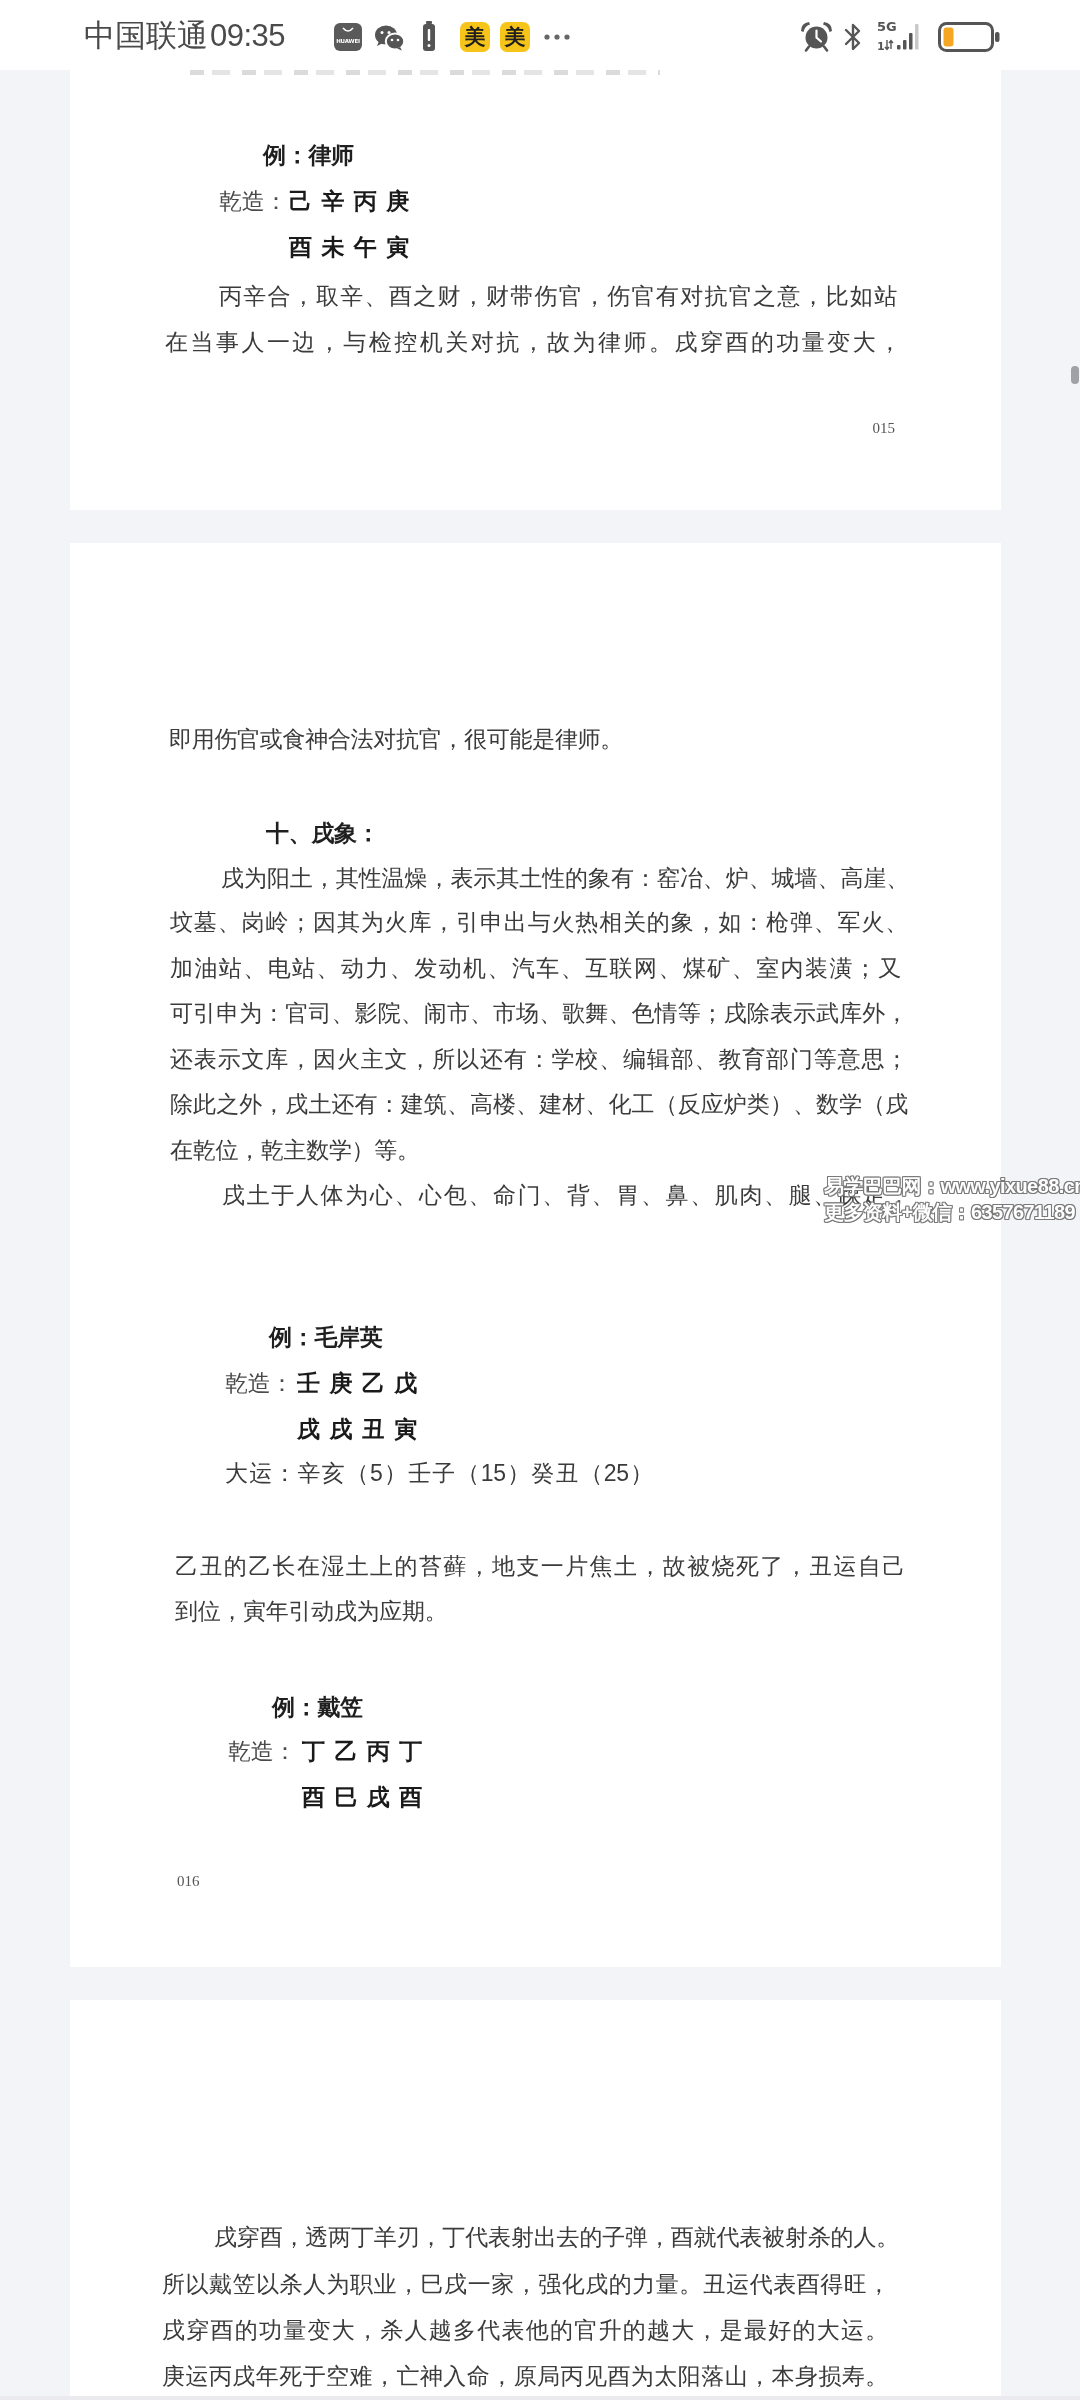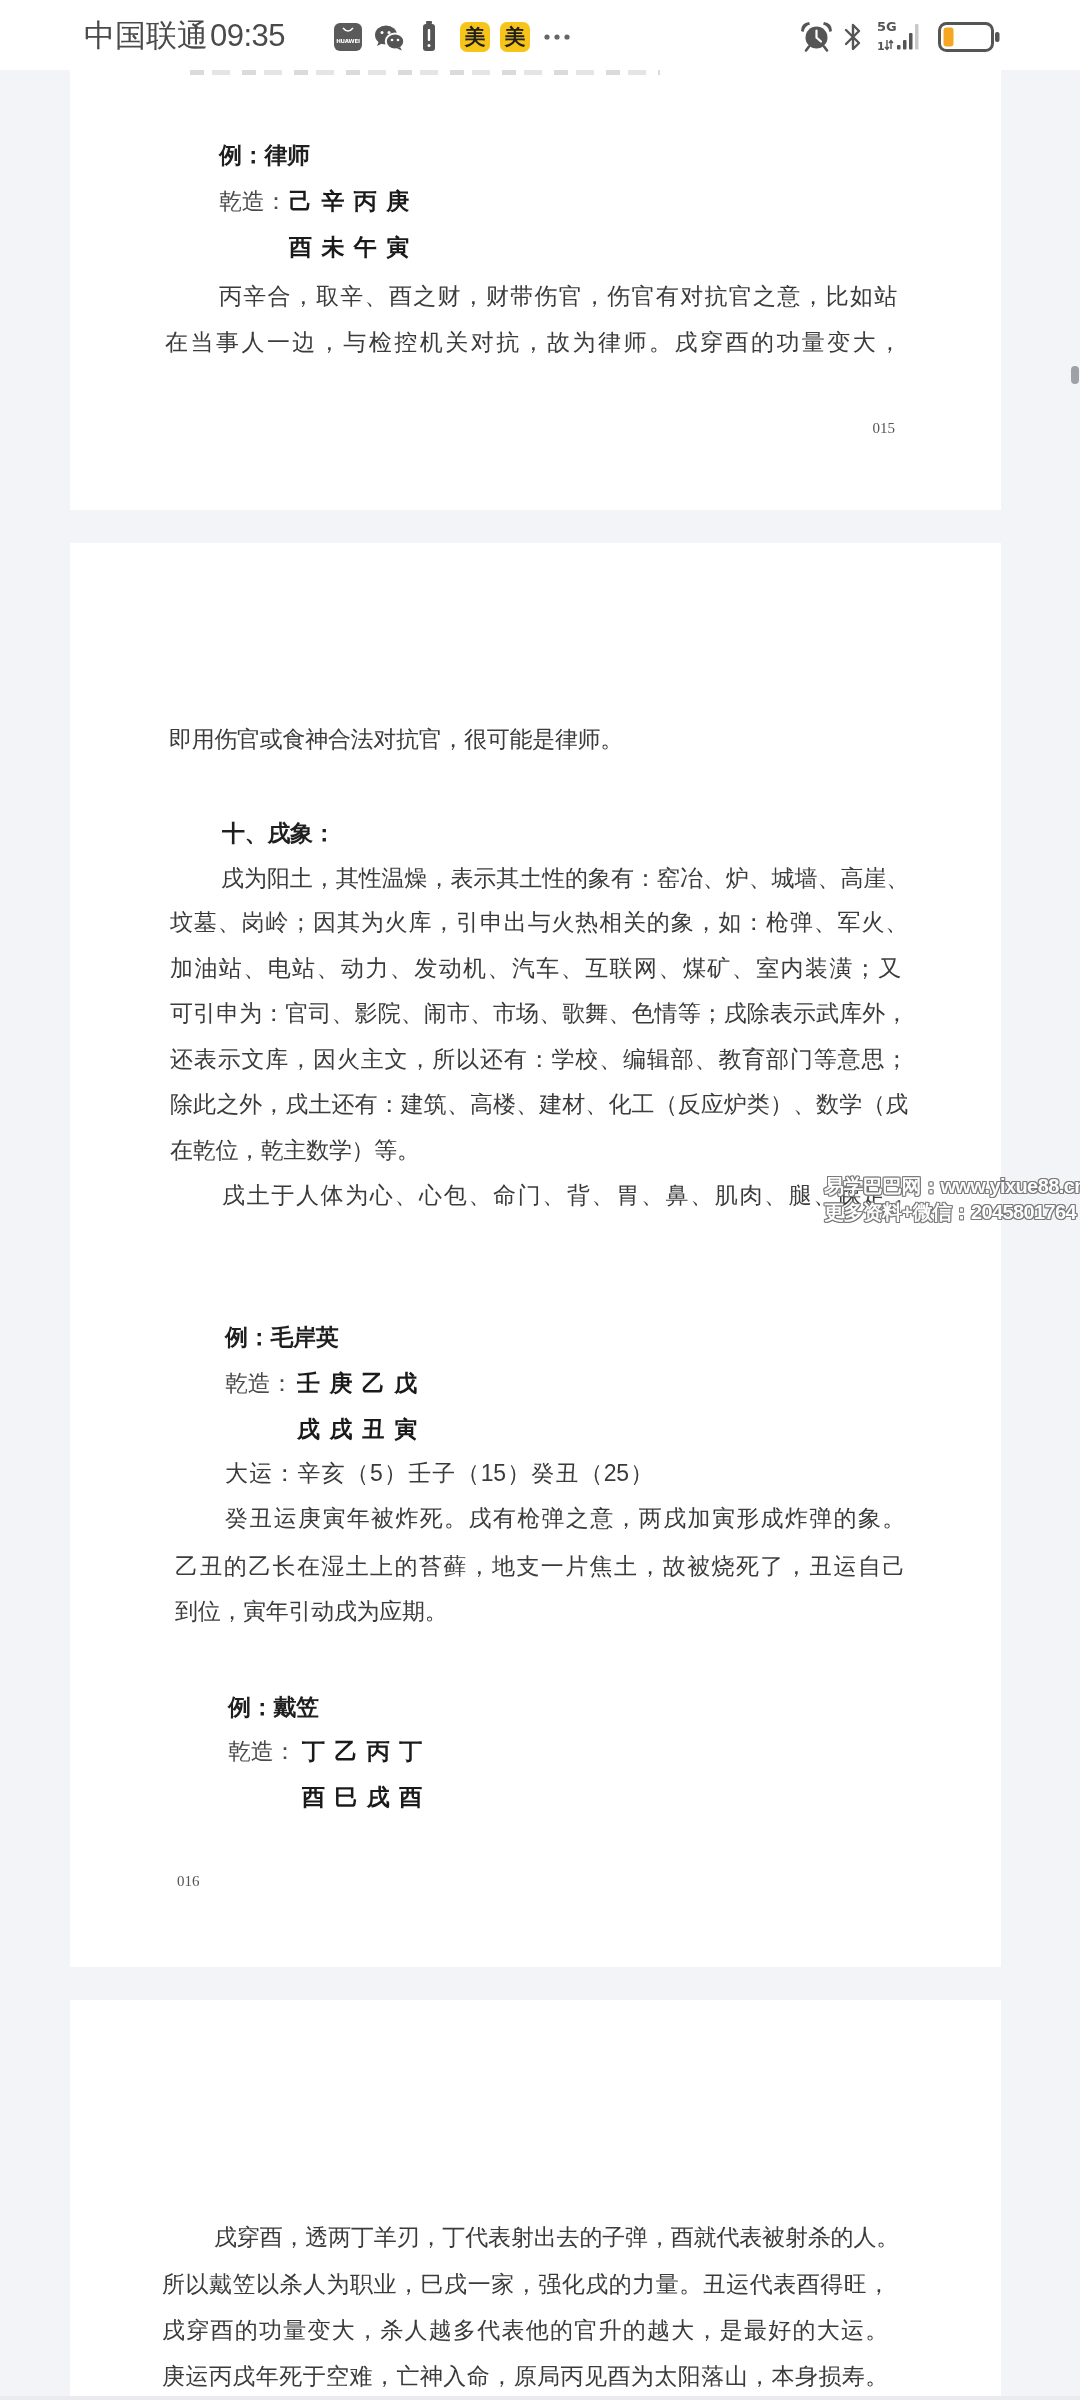--- a/index.html
+++ b/index.html
@@ -16,21 +16,21 @@
   .meituan { top:22px; width:30px; height:30px; background:#f7c41a; border-radius:7px; text-align:center; font-size:21px; line-height:30px; font-weight:bold; color:#1e1e1e; }
   .net-text { font-family:"DejaVu Sans", sans-serif; }
 
   
   .viewer { position:absolute; left:0; top:0; width:1080px; height:2400px; }
   .page { position:absolute; left:70px; width:931px; background:#ffffff; }
   .sliver { position:absolute; left:190px; top:70px; width:470px; height:5px;
     background:repeating-linear-gradient(90deg, #bdbdbd 0 14px, transparent 14px 22px, #cfcfcf 22px 40px, transparent 40px 52px); opacity:.55; }
   .ln { position:absolute; font-size:23px; line-height:46px; height:46px; color:#3b3b3b; white-space:nowrap; letter-spacing:-0.3px; font-family:"Liberation Sans", sans-serif; }
   .j { text-align:justify; text-align-last:justify; text-justify:inter-character; }
-  .b { font-weight:bold; color:#1f1f1f; }
+  .b { font-weight:bold; color:#1f1f1f;margin-left:44px; }
   .lbl { color:#4a4a4a; }
   .stem { font-weight:bold; color:#1a1a1a; word-spacing:3px; letter-spacing:0; }
   .pno { position:absolute; font-family:"Liberation Serif", serif; font-size:15px; line-height:30px; color:#555; }
   .watermark { position:absolute; left:824px; font-size:20px; line-height:26px; font-weight:bold; color:#ffffff; white-space:nowrap; letter-spacing:-0.6px; z-index:5;
     text-shadow: 1px 0 0 #7a7a7a, -1px 0 0 #7a7a7a, 0 1px 0 #7a7a7a, 0 -1px 0 #7a7a7a, 1px 1px 0 #7a7a7a, -1px -1px 0 #7a7a7a, 1px -1px 0 #7a7a7a, -1px 1px 0 #7a7a7a; }
   .scroll-thumb { position:absolute; left:1071px; top:366px; width:8px; height:18px; border-radius:4px; background:#9fa1a7; z-index:6; }
   .bottom-band { position:absolute; left:0; top:2396px; width:1080px; height:4px; background:#ebebef; }
 </style>
 </head>
 <body>
@@ -131,37 +131,36 @@
     <div class="ln j" style="left:170px;top:1081px;width:738px">除此之外，戌土还有：建筑、高楼、建材、化工（反应炉类）、数学（戌</div>
     <div class="ln" style="left:170px;top:1127px">在乾位，乾主数学）等。</div>
 
     <div class="ln j" style="left:222px;top:1172px;width:688px">戌土于人体为心、心包、命门、背、胃、鼻、肌肉、腿、踝足，</div>
 
     <div class="ln b" style="left:225px;top:1314px">例：毛岸英</div>
     <div class="ln lbl" style="left:225px;top:1360px">乾造：</div>
     <div class="ln stem" style="left:297px;top:1360px">壬 庚 乙 戊</div>
     <div class="ln stem" style="left:297px;top:1406px">戌 戌 丑 寅</div>
     <div class="ln j" style="left:225px;top:1450px;width:428px">大运：辛亥（5）壬子（15）癸丑（25）</div>
-    <div class="ln j" style="left:225px;top:1495px;width:680px">癸丑运庚寅年被炸死。戌有枪弹之意，两戌加寅形成炸弹的象。</div>
     <div class="ln j" style="left:175px;top:1543px;width:730px">乙丑的乙长在湿土上的苔藓，地支一片焦土，故被烧死了，丑运自己</div>
     <div class="ln" style="left:175px;top:1588px">到位，寅年引动戌为应期。</div>
 
     <div class="ln b" style="left:228px;top:1684px">例：戴笠</div>
     <div class="ln lbl" style="left:228px;top:1728px">乾造：</div>
     <div class="ln stem" style="left:302px;top:1728px">丁 乙 丙 丁</div>
     <div class="ln stem" style="left:302px;top:1774px">酉 巳 戌 酉</div>
     <div class="pno" style="left:177px;top:1866px">016</div>
 
     <div class="page" style="top:2000px;height:396px"></div>
 
     <div class="ln j" style="left:214px;top:2214px;width:685px">戌穿酉，透两丁羊刃，丁代表射出去的子弹，酉就代表被射杀的人。</div>
     <div class="ln j" style="left:162px;top:2261px;width:728px">所以戴笠以杀人为职业，巳戌一家，强化戌的力量。丑运代表酉得旺，</div>
     <div class="ln j" style="left:162px;top:2353px;width:726px">庚运丙戌年死于空难，亡神入命，原局丙见酉为太阳落山，本身损寿。</div>
     <div class="ln j" style="left:162px;top:2307px;width:726px">戌穿酉的功量变大，杀人越多代表他的官升的越大，是最好的大运。</div>
 
     <div class="bottom-band"></div>
   </div>
 
   <div class="watermark" style="top:1173px">易学巴巴网：www.yixue88.cn</div>
-  <div class="watermark" style="top:1199px">更多资料+微信：2045801764</div>
+  <div class="watermark" style="top:1199px">更多资料+微信：6357671189</div>
 
   <div class="scroll-thumb"></div>
 </div>
 
 </body></html>

